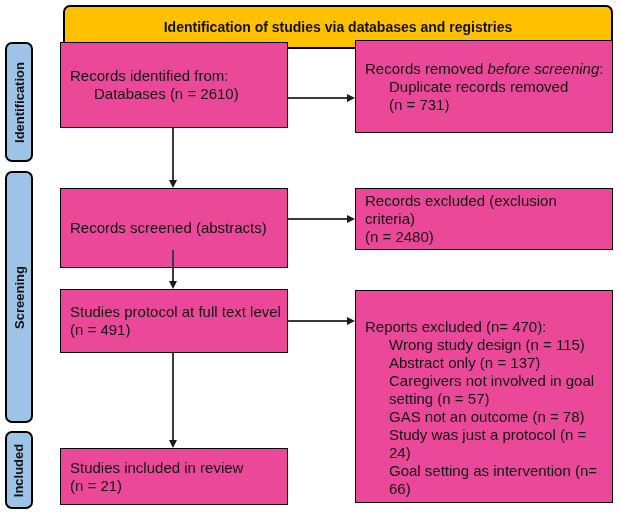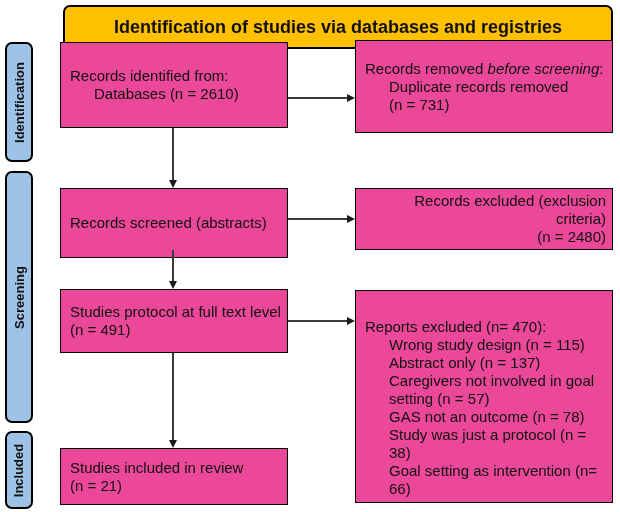--- a/index.html
+++ b/index.html
@@ -9,21 +9,21 @@
     --arrow:#3a3a3a;
   }
   html,body{margin:0;padding:0;background:#ffffff;}
   body{font-family:"Liberation Sans","DejaVu Sans",sans-serif;color:#111;}
   .canvas{position:relative;width:620px;height:512px;background:#fff;overflow:hidden;}
 
   .banner{
     position:absolute;left:63px;top:5px;width:550px;height:44px;
     background:var(--banner-fill);border:2px solid var(--border);border-radius:7px;
     box-sizing:border-box;display:flex;align-items:center;justify-content:center;
-    font-size:18px;font-weight:bold;color:#111;
+    font-size:14px;font-weight:bold;color:#111;
   }
 
   .side-label{
     position:absolute;background:var(--sidebar-fill);border:2px solid var(--border);
     border-radius:7px;box-sizing:border-box;
     display:flex;align-items:center;justify-content:center;overflow:visible;
   }
   .side-label span{
     transform:rotate(-90deg);white-space:nowrap;
     font-size:13px;font-weight:bold;color:#111;
@@ -36,22 +36,22 @@
     position:absolute;background:#ec4899;border:1.5px solid var(--border);
     box-sizing:border-box;font-size:15px;line-height:18px;color:#111;
     display:flex;flex-direction:column;justify-content:center;
     padding:4px 6px 4px 9px;
   }
   .fbox.top-align{justify-content:center;padding-top:26px;}
   .indent{padding-left:24px;}
 
   .box-a{left:60px;top:42px;width:228px;height:86px;}
   .box-e{left:355px;top:40px;width:258px;height:93px;}
-  .box-b{left:60px;top:188px;width:228px;height:70px;}
-  .box-f{left:355px;top:188px;width:258px;height:62px;text-align:right;}
+  .box-b{left:60px;top:188px;width:228px;height:80px;}
+  .box-f{left:355px;top:188px;width:258px;height:62px;}
   .box-c{left:60px;top:289px;width:228px;height:64px;}
   .box-g{left:355px;top:290px;width:258px;height:213px;}
   .box-d{left:60px;top:448px;width:228px;height:57px;}
 
   .vline{position:absolute;width:1.5px;background:var(--arrow);}
   .hline{position:absolute;height:1.5px;background:var(--arrow);}
   .head-down{position:absolute;width:0;height:0;
     border-left:4px solid transparent;border-right:4px solid transparent;
     border-top:8px solid #1c1c1c;}
   .head-right{position:absolute;width:0;height:0;
@@ -98,21 +98,21 @@
   <div class="fbox box-c">
     <div>Studies protocol at full text level</div>
     <div>(n = 491)</div>
   </div>
   <div class="fbox box-g top-align">
     <div>Reports excluded (n= 470):</div>
     <div class="indent">Wrong study design (n = 115)</div>
     <div class="indent">Abstract only (n = 137)</div>
     <div class="indent">Caregivers not involved in goal setting (n = 57)</div>
     <div class="indent">GAS not an outcome (n = 78)</div>
-    <div class="indent">Study was just a protocol (n = 38)</div>
+    <div class="indent">Study was just a protocol (n = 24)</div>
     <div class="indent">Goal setting as intervention (n= 66)</div>
   </div>
 
   <div class="fbox box-d">
     <div>Studies included in review</div>
     <div>(n = 21)</div>
   </div>
 
   <div class="vline" style="left:172px;top:128px;height:54px;"></div>
   <div class="head-down" style="left:169px;top:180px;"></div>

